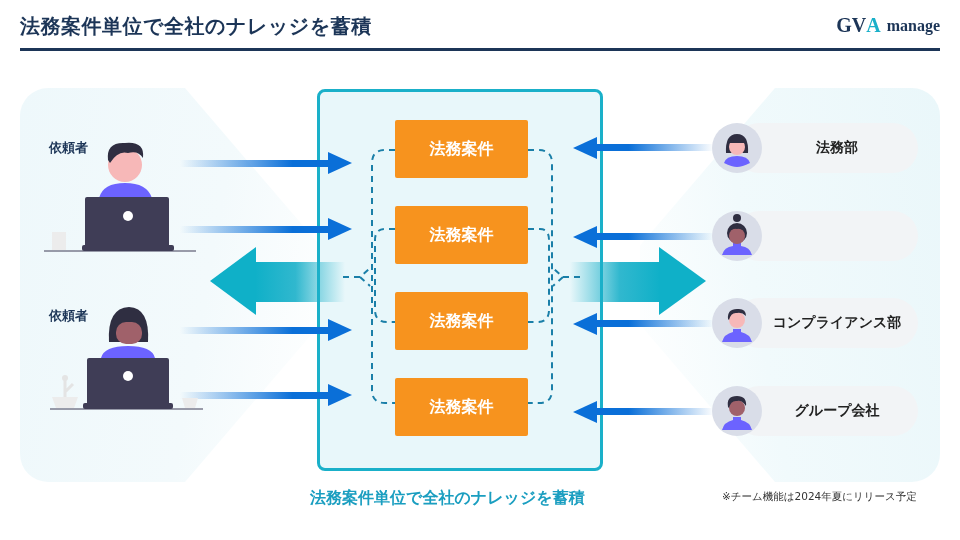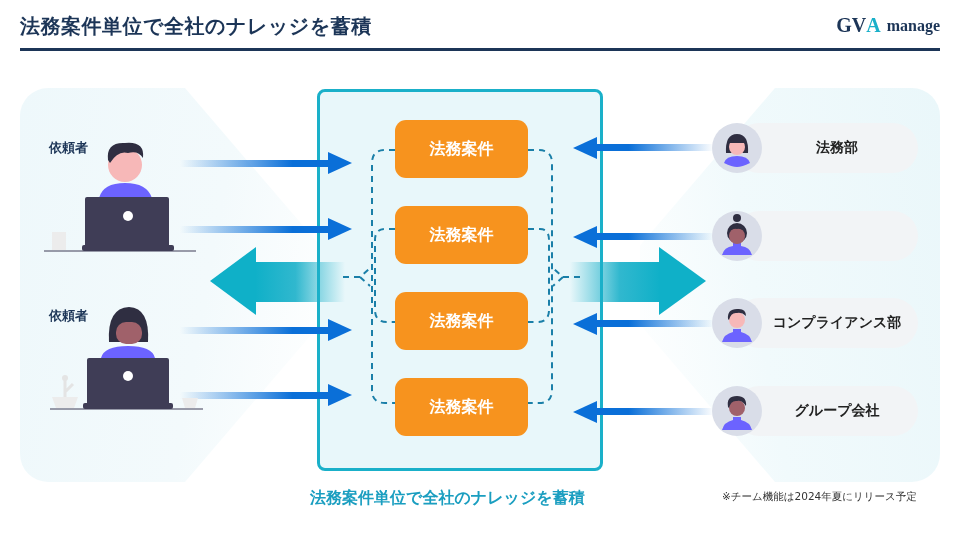--- a/index.html
+++ b/index.html
@@ -17,21 +17,21 @@
     background: linear-gradient(100deg, #eef8fb 0%, #f3fafc 60%, rgba(255,255,255,0) 100%);
     clip-path: polygon(0 0, 55% 0, 100% 40%, 100% 60%, 55% 100%, 0 100%); }
   .bg-right { position: absolute; left: 640px; top: 88px; width: 300px; height: 394px; border-radius: 28px;
     background: linear-gradient(260deg, #eaf7fa 0%, #f1fafc 60%, rgba(255,255,255,0) 100%);
     clip-path: polygon(45% 0, 100% 0, 100% 100%, 45% 100%, 0 60%, 0 40%); }
 
   .requester-label { position: absolute; font-size: 13px; font-weight: bold; color: #1c3557; }
 
   .center-box { position: absolute; left: 317px; top: 89px; width: 286px; height: 382px; border: 3px solid #1ab0c9; border-radius: 8px; background: #e8f7fa; }
 
-  .case { position: absolute; left: 395px; width: 133px; height: 58px; background: #f7931e; border-radius: 11px;
+  .case { position: absolute; left: 395px; width: 133px; height: 58px; background: #f7931e; border-radius: 2px;
     color: #ffffff; font-weight: bold; font-size: 16px; display: flex; align-items: center; justify-content: center; }
 
   .caption { position: absolute; left: 310px; top: 488px; font-size: 16px; font-weight: bold; color: #1a9ec0; text-align: center; }
   .note { position: absolute; left: 722px; top: 490px; font-size: 10.5px; color: #333333; }
 
   .dept { position: absolute; left: 712px; width: 206px; height: 50px; }
   .dept .pill { position: absolute; left: 22px; top: 0; width: 184px; height: 50px; border-radius: 25px; background: #f2f4f6; }
   .dept .name { position: absolute; left: 50px; top: 0; width: 150px; height: 50px; display: flex; align-items: center; justify-content: center;
     font-size: 14px; font-weight: bold; color: #222222; }
   .dept .avatar { position: absolute; left: 0; top: 0; width: 50px; height: 50px; border-radius: 50%; background: #d9dde8; overflow: hidden; }

